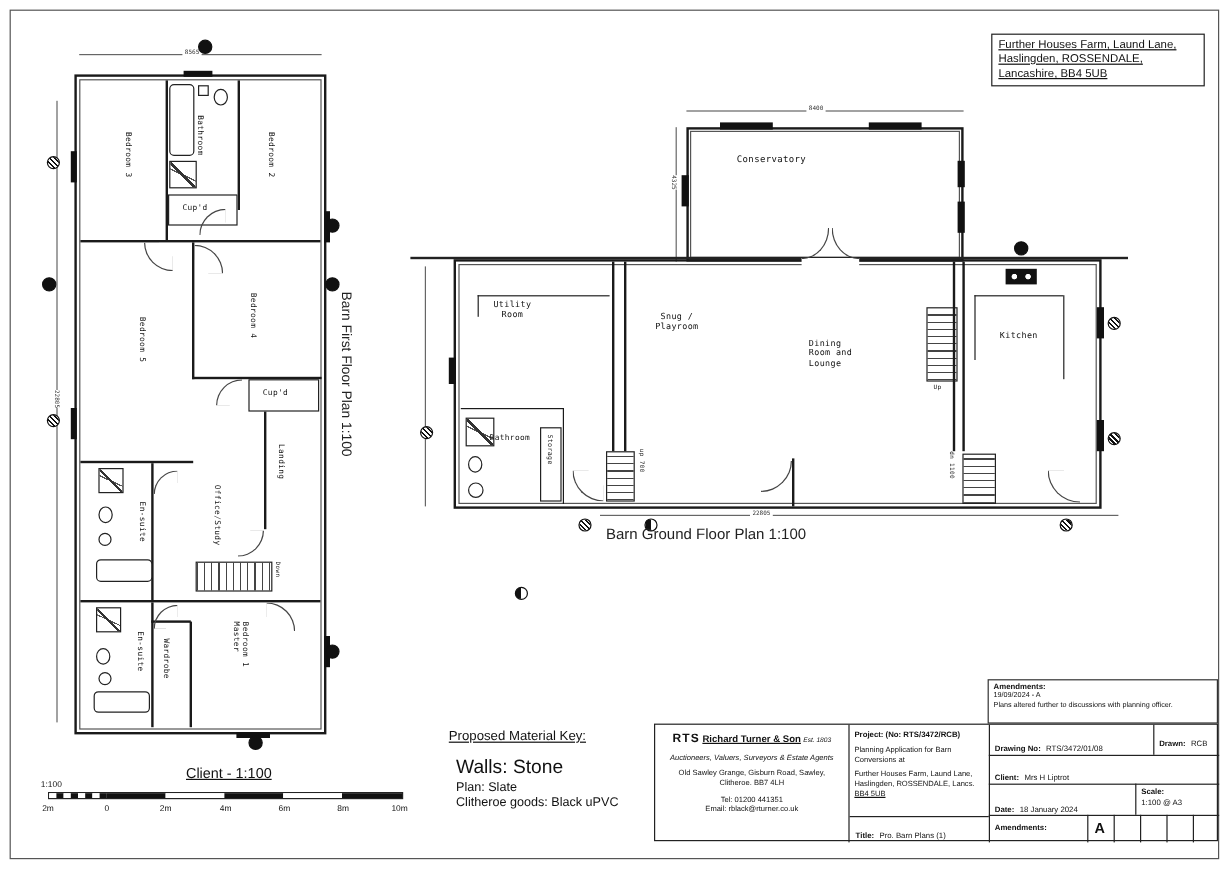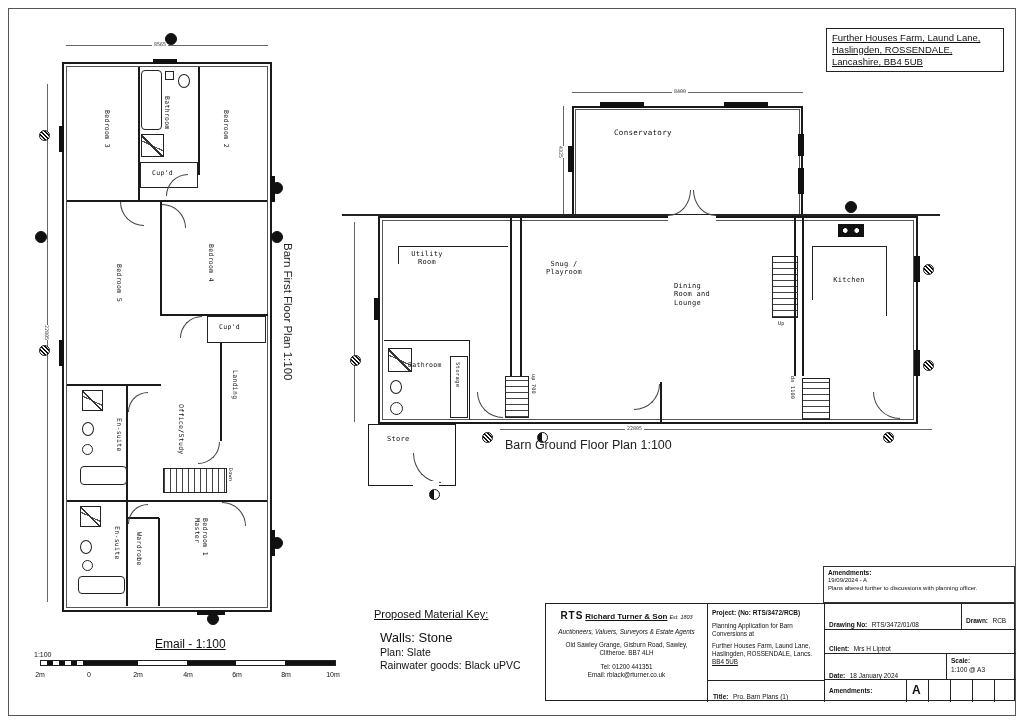--- a/index.html
+++ b/index.html
@@ -197,42 +197,37 @@
     <div class="w" style="left:282px;top:166px;width:1.5px;height:40px"></div>
     <div class="arc" style="left:256px;top:168px;width:26px;height:26px;border-right-width:1px;border-bottom-width:1px;border-radius:0 0 100% 0"></div>
     <div class="arc" style="left:99px;top:176px;width:26px;height:26px;border-left-width:1px;border-bottom-width:1px;border-radius:0 0 0 100%"></div>
     <div class="arc" style="left:495px;top:176px;width:27px;height:27px;border-left-width:1px;border-bottom-width:1px;border-radius:0 0 0 100%"></div>
 
     <div class="win" style="left:536px;top:40px;width:6px;height:26px"></div>
     <div class="win" style="left:536px;top:134px;width:6px;height:26px"></div>
     <div class="win" style="left:-4px;top:82px;width:6px;height:22px"></div>
   </div>
 
-  <div class="abs" style="left:368px;top:424px;width:88px;height:62px;border:1.5px solid #1a1a1a;box-sizing:border-box">
-    <span class="lbl s7" style="left:18px;top:10px">Store</span>
-    <div class="arc" style="left:44px;top:28px;width:28px;height:30px;border-left-width:1px;border-bottom-width:1px;border-radius:0 0 0 100%"></div>
-    <div class="abs" style="left:44px;top:56px;width:26px;height:6px;background:#fff"></div>
-  </div>
 
   <div class="dim" style="left:500px;top:429px;width:432px;height:1px"></div>
   <span class="dimlbl" style="left:625px;top:426px">22805</span>
   <div class="dim" style="left:354px;top:222px;width:1px;height:200px"></div>
 
   <span class="sym hatched" style="left:482px;top:432px"></span>
   <span class="sym half" style="left:537px;top:432px"></span>
   <span class="sym hatched" style="left:883px;top:432px"></span>
   <span class="sym hatched" style="left:923px;top:264px"></span>
   <span class="sym hatched" style="left:923px;top:360px"></span>
   <span class="sym half" style="left:429px;top:489px"></span>
   <span class="sym filled" style="left:845px;top:201px;width:12px;height:12px"></span>
   <span class="sym hatched" style="left:350px;top:355px"></span>
 
   <span class="tb" style="left:505px;top:438px;font-size:12.5px;color:#222">Barn Ground Floor Plan 1:100</span>
 
-  <span class="tb u" style="left:155px;top:637px;font-size:12px">Email - 1:100</span>
+  <span class="tb u" style="left:155px;top:637px;font-size:12px">Client - 1:100</span>
   <span class="tb" style="left:34px;top:651px;font-size:7px">1:100</span>
   <div class="abs" style="left:40px;top:660px;width:296px;height:6px;border:1px solid #222;box-sizing:border-box;display:flex">
     <div class="seg" style="width:6px;background:#fff"></div>
       <div class="seg" style="width:6px;background:#111"></div>
     <div class="seg" style="width:6px;background:#fff"></div>
       <div class="seg" style="width:6px;background:#111"></div>
     <div class="seg" style="width:6px;background:#fff"></div>
       <div class="seg" style="width:6px;background:#111"></div>
     <div class="seg" style="width:6px;background:#fff"></div>
       <div class="seg" style="width:6px;background:#111"></div>
@@ -246,23 +241,23 @@
   <span class="tb" style="left:89px;top:671px;font-size:7px;transform:translateX(-50%)">0</span>
   <span class="tb" style="left:138px;top:671px;font-size:7px;transform:translateX(-50%)">2m</span>
   <span class="tb" style="left:188px;top:671px;font-size:7px;transform:translateX(-50%)">4m</span>
   <span class="tb" style="left:237px;top:671px;font-size:7px;transform:translateX(-50%)">6m</span>
   <span class="tb" style="left:286px;top:671px;font-size:7px;transform:translateX(-50%)">8m</span>
   <span class="tb" style="left:333px;top:671px;font-size:7px;transform:translateX(-50%)">10m</span>
 
   <div class="abs" style="left:374px;top:608px;width:165px">
     <div class="tb u" style="position:static;font-size:11px">Proposed Material Key:</div>
     <div style="margin-top:8px">
-      <div class="tb" style="position:static;font-size:13px;white-space:pre-line;padding-left:14px;text-indent:-8px">Walls: Stone</div>
+      <div class="tb" style="position:static;font-size:16px;white-space:pre-line;padding-left:14px;text-indent:-8px">Walls: Stone</div>
       <div class="tb" style="position:static;font-size:10.5px;white-space:pre-line;padding-left:14px;text-indent:-8px">Plan: Slate</div>
-      <div class="tb" style="position:static;font-size:10.5px;white-space:pre-line;padding-left:14px;text-indent:-8px">Rainwater goods: Black uPVC</div>
+      <div class="tb" style="position:static;font-size:10.5px;white-space:pre-line;padding-left:14px;text-indent:-8px">Clitheroe goods: Black uPVC</div>
     </div>
   </div>
 
   <div class="abs" style="left:823px;top:566px;width:192px;height:37px;border:1px solid #333;box-sizing:border-box;padding:2px 4px">
     <div class="tb b" style="position:static;font-size:6.5px">Amendments:</div>
     <div class="tb" style="position:static;font-size:6px">19/09/2024 - A</div>
     <div class="tb" style="position:static;font-size:6px">Plans altered further to discussions with planning officer.</div>
   </div>
 
   <div class="abs" style="left:545px;top:603px;width:470px;height:98px;border:1px solid #222;box-sizing:border-box">

